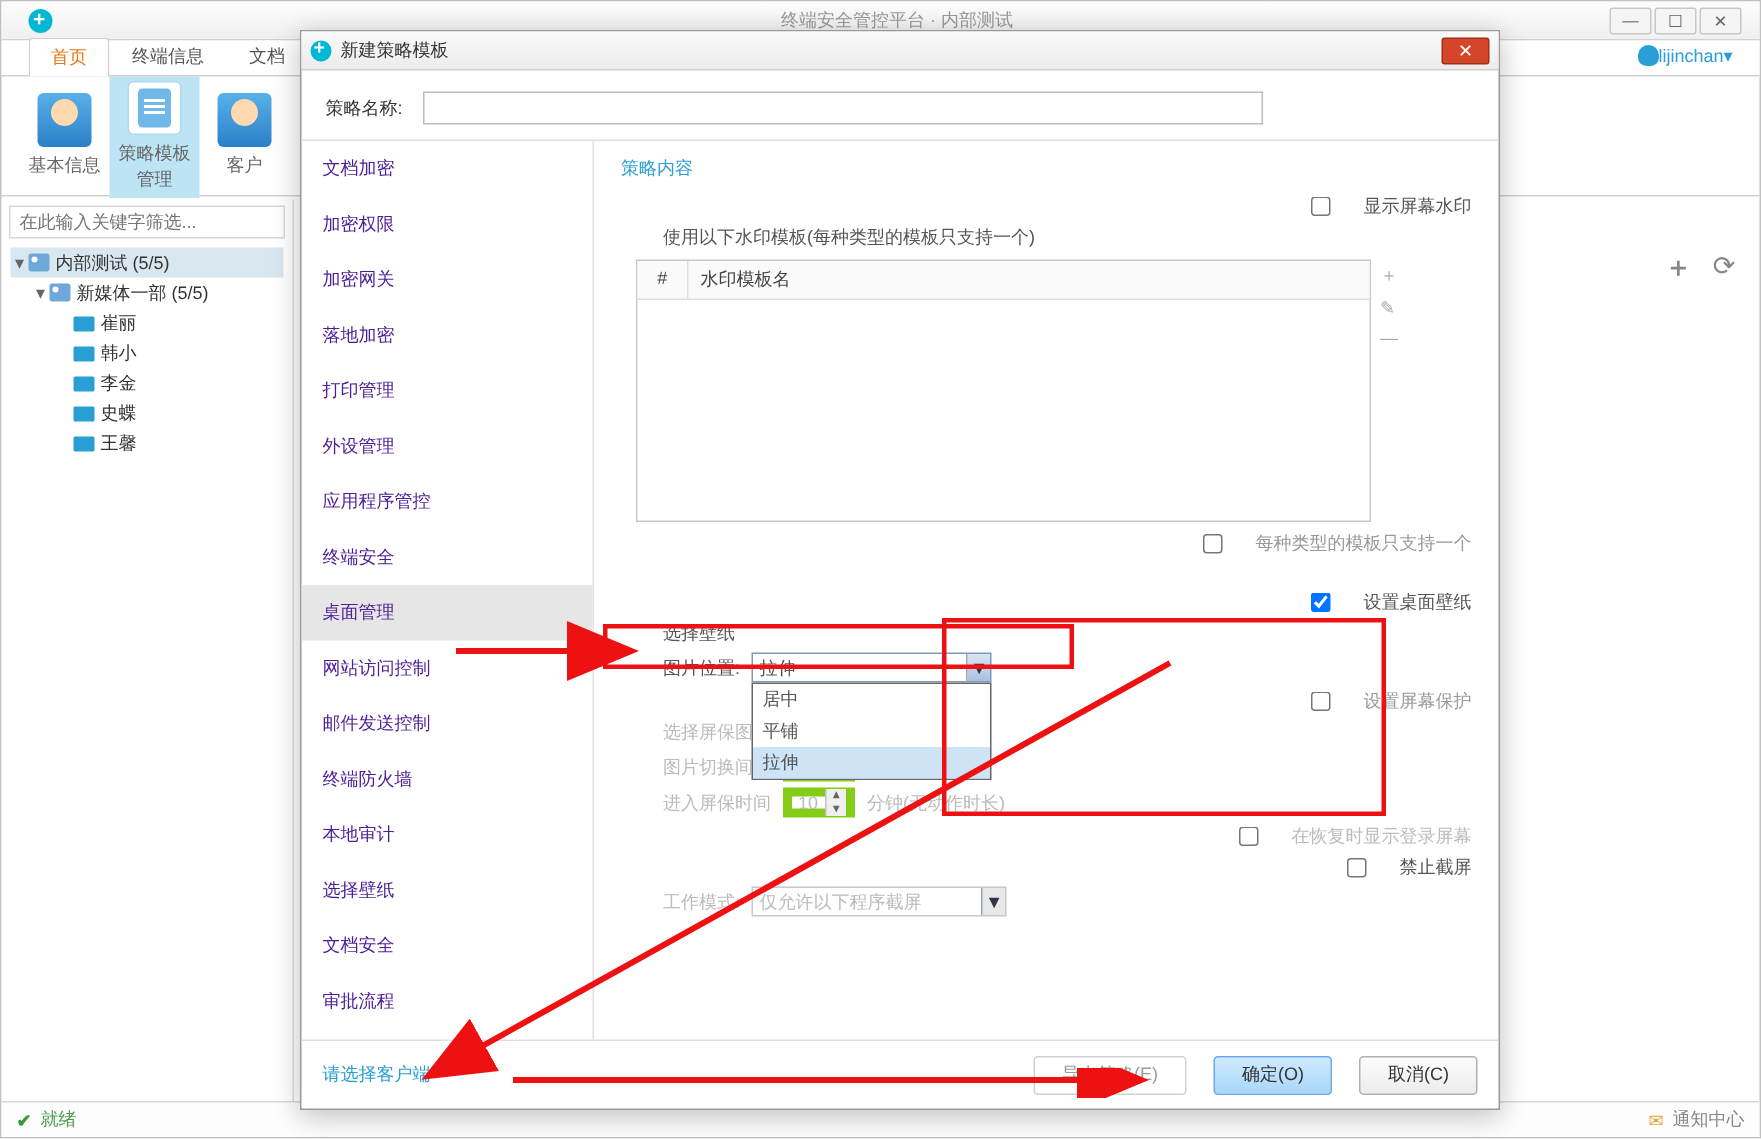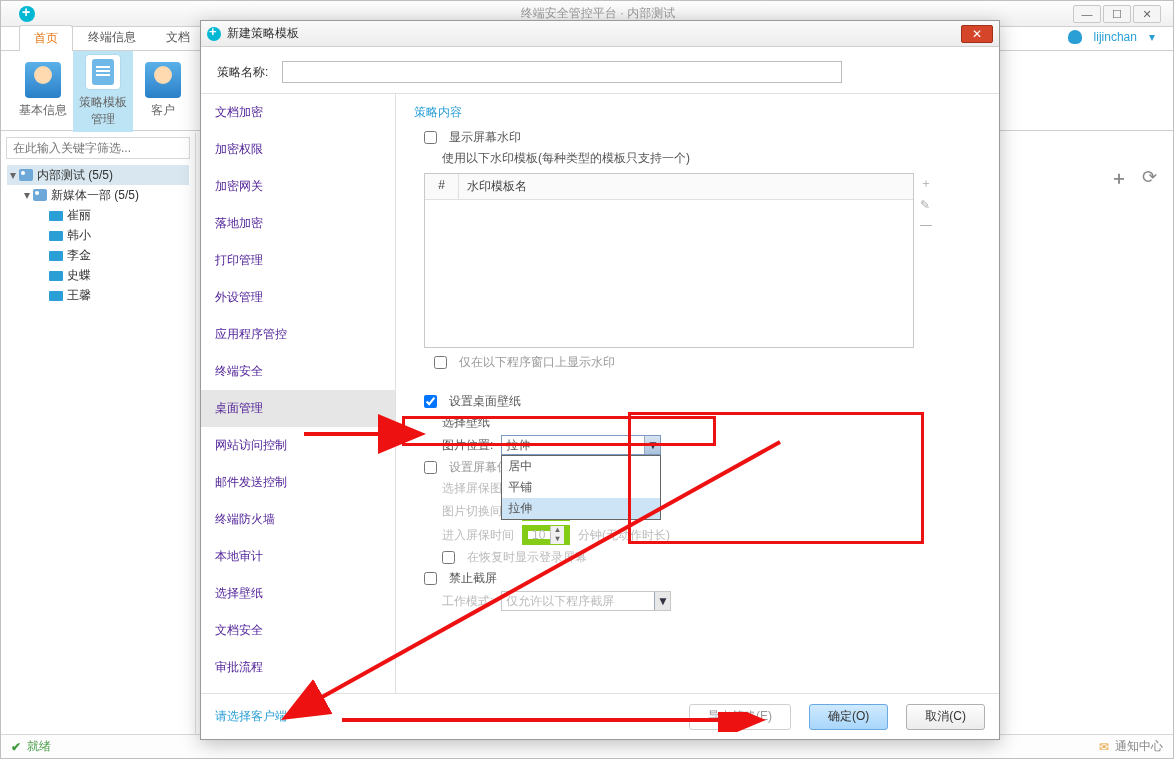--- a/index.html
+++ b/index.html
@@ -11,21 +11,21 @@
 .outer-titlebar .title-icon { width: 16px; height: 16px; border-radius: 50%; background: #00b8d4; margin-right: 6px; position: relative; }
 .outer-titlebar .title-icon::after { content:"+"; color:#fff; position:absolute; left:3px; top:-2px; font-size:14px; font-weight:bold;}
 .outer-titlebar .title-text { color:#999; flex:1; text-align:center; }
 .win-controls { display:flex; gap:2px; position: absolute; right: 12px; top: 4px; }
 .win-controls span { width:28px; height:18px; border:1px solid #c8c8c8; background:#f5f5f5; display:flex; align-items:center; justify-content:center; color:#666; font-size:11px; border-radius:2px; cursor:pointer;}
 
 
 .topbar { height: 24px; background: #fff; display:flex; align-items:flex-end; padding-left: 18px; border-bottom:1px solid #d0d0d0; position:relative;}
 .tab { padding:4px 14px 4px 14px; border:1px solid transparent; border-bottom:none; color:#555; cursor:pointer;}
 .tab.active { border-color:#d0d0d0; background:#fff; color:#e67817; border-radius:3px 3px 0 0; position:relative; top:1px; background:#fff;}
-.user-box { position:absolute; right:18px; top:3px; color:#2a9fd6; display:flex; align-items:center; gap:12px; cursor:pointer;}
+.user-box { position:absolute; right:18px; top:3px; color:#2a9fd6; display:flex; align-items:center; gap:0; cursor:pointer;}
 .user-box .avatar { width:14px; height:14px; background:#2a9fd6; border-radius:50% 50% 40% 40%; }
 
 
 .ribbon { height: 80px; display:flex; align-items:center; padding-left:12px; border-bottom:1px solid #d0d0d0; }
 .ribbon-item { width:60px; text-align:center; color:#666; padding:4px 4px; cursor:pointer;}
 .ribbon-item.selected { background:#bde4f5; }
 .ribbon-icon { width:36px; height:36px; margin:0 auto 4px; border-radius:4px; }
 .ricon1 { background:linear-gradient(#5ab0e8,#2a80c8); position:relative;}
 .ricon1::after{content:""; position:absolute; left:9px; top:4px; width:18px; height:18px; border-radius:50%; background:#ffd9b0;}
 .ricon2 { background:#fff; border:1px solid #b0d8ef; position:relative;}
@@ -70,21 +70,21 @@
 .name-row input { flex: 0 0 560px; height:22px; border:1px solid #bcbcbc; padding:0 4px;}
 
 .modal-body { flex:1; display:flex; border-top:1px solid #e0e0e0; min-height:0; }
 .cat-list { width:195px; border-right:1px solid #e0e0e0; overflow-y:scroll; }
 .cat-list::-webkit-scrollbar{width:16px;} .cat-list::-webkit-scrollbar-track{background:#f0f0f0;} .cat-list::-webkit-scrollbar-thumb{background:#c0c0c0;}
 .cat-item { padding:10px 14px; color:#4c1d95; cursor:pointer; }
 .cat-item.active { background:#e6e6e6; }
 
 .content { flex:1; padding:10px 18px 10px 18px; overflow:auto; position:relative; }
 .section-title { color:#2a9fd6; margin-bottom:8px; }
-.cb-row { display:flex; align-items:center; gap:12px; margin:4px 0 4px 10px; color:#555;}
+.cb-row { display:flex; align-items:center; gap:22px; margin:4px 0 4px 10px; color:#555;justify-content:flex-end;}
 .cb-row input[type=checkbox]{ width:13px; height:13px;}
 .hint { color:#555; margin:2px 0 6px 28px; }
 .wm-table-wrap { display:flex; align-items:flex-start; gap:6px; margin-left:10px; margin-bottom:6px;}
 .wm-table { border:1px solid #c8c8c8; width:490px; height:175px; background:#fff; }
 .wm-head { display:flex; border-bottom:1px solid #e0e0e0; background:#fafafa; }
 .wm-head div { padding:4px 8px; color:#444; }
 .wm-head .c1{ width:34px; border-right:1px solid #e0e0e0; text-align:center;}
 .wm-side { display:flex; flex-direction:column; gap:6px; color:#aaa; font-size:16px; padding-top:2px;}
 .wm-side span{cursor:pointer;}
 
@@ -257,21 +257,21 @@
           </div>
         </div>
         <div class="wm-side">
           <span>＋</span>
           <span>✎</span>
           <span>—</span>
         </div>
       </div>
       <div class="cb-row" style="margin-left:20px">
         <input type="checkbox" style="">
-        <span style="color:#999">仅在以下程序窗口上显示水印</span>
+        <span style="color:#999">每种类型的模板只支持一个</span>
       </div>
 
       <div style="height:14px"></div>
 
       <div class="cb-row">
         <input type="checkbox" checked="" style="">
         <span>设置桌面壁纸</span>
       </div>
       <div class="sub-label">选择壁纸</div>
       <div class="inline-row">

